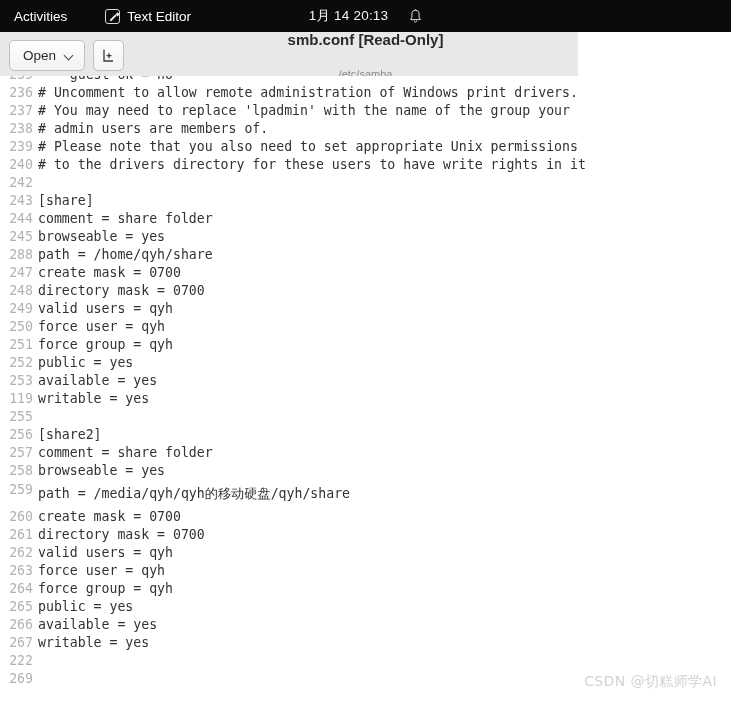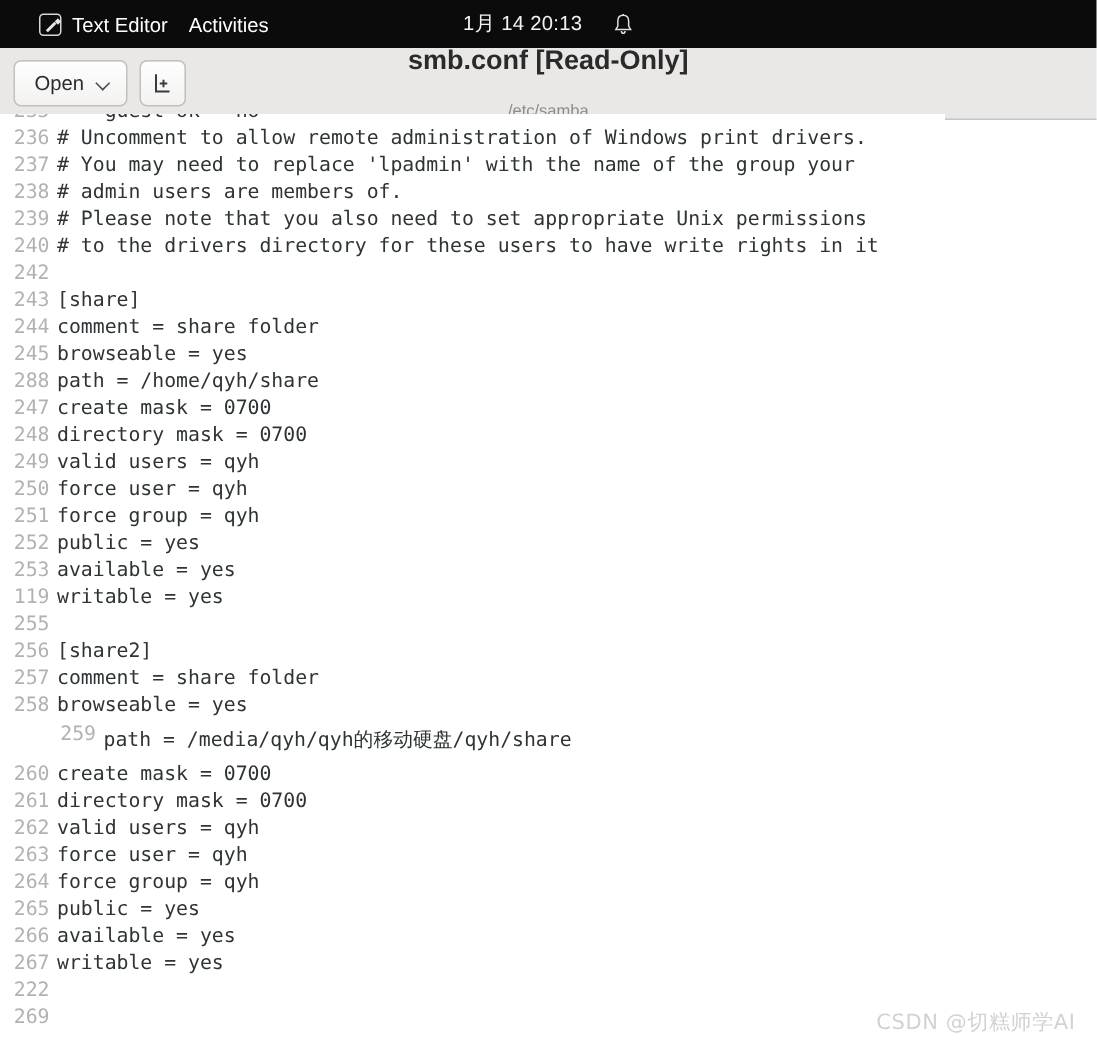--- a/index.html
+++ b/index.html
@@ -84,21 +84,21 @@
     position: relative;
     display: inline-block;
     margin-left: 12px;
   }
   .bell-icon svg { display: block; }
 
   
   #headerbar {
     position: absolute;
     top: 32px; left: 0;
-    width: 731px;
+    width: 578px;
     height: 48px;
     background: #e9e8e7;
     border-bottom: 1px solid #c7c4c1;
     display: flex;
     align-items: center;
   }
   #open-button {
     margin-left: 9px;
     height: 31px;
     padding: 0 10px 0 13px;
@@ -142,21 +142,21 @@
     left: 0; right: 0;
     top: 32px;
     height: 48px;
     display: flex;
     flex-direction: column;
     align-items: center;
     justify-content: center;
     pointer-events: none;
   }
   #window-title {
-    font-size: 18px;
+    font-size: 15px;
     font-weight: bold;
     color: #2a2a2a;
     line-height: 16px;
   }
   #window-subtitle {
     font-size: 11px;
     color: #8d8a87;
     line-height: 14px;
     margin-top: 19px;
     text-decoration: underline;
@@ -182,21 +182,20 @@
     line-height: 18px;
     display: flex;
     align-items: baseline;
     font-family: "DejaVu Sans Mono", monospace;
     font-size: 13.2px;
     white-space: pre;
   }
   .code-line.tall {
     height: 28px;
     line-height: 28px;
-    padding-left: 31px;
   }
   .lineno {
     width: 33px;
     min-width: 33px;
     text-align: right;
     color: #b2b2b2;
     font-family: "DejaVu Sans Mono", monospace;
     font-size: 13.2px;
     padding-right: 0;
     -webkit-user-select: none;
@@ -224,26 +223,26 @@
     font-family: "DejaVu Sans", sans-serif;
     -webkit-user-select: none;
     user-select: none;
     letter-spacing: 0.4px;
   }
 </style>
 </head>
 <body>
 
 <div id="topbar">
+  <div id="activities-button">
+    <span>Activities</span>
+  </div>
   <div id="app-menu">
     <span class="pencil-icon"></span>
     <span id="app-name">Text Editor</span>
-  </div>
-  <div id="activities-button">
-    <span>Activities</span>
   </div>
 </div>
 
 <div id="clock-area">
   <span id="clock">1月 14 20:13</span>
   <span class="bell-icon">
     <svg width="13" height="15" viewBox="0 0 13 15">
       <path d="M6.5 1.2 C4.2 1.2 2.9 2.7 2.9 5.0 L2.9 8.4 L1.6 10.6 L11.4 10.6 L10.1 8.4 L10.1 5.0 C10.1 2.7 8.8 1.2 6.5 1.2 Z" fill="none" stroke="#e0e0e0" stroke-width="1"></path>
       <path d="M5.3 11.6 C5.3 12.5 5.8 13.2 6.5 13.2 C7.2 13.2 7.7 12.5 7.7 11.6" fill="none" stroke="#e0e0e0" stroke-width="1"></path>
       <path d="M6.5 1.2 L6.5 0.3" fill="none" stroke="#e0e0e0" stroke-width="1"></path>

